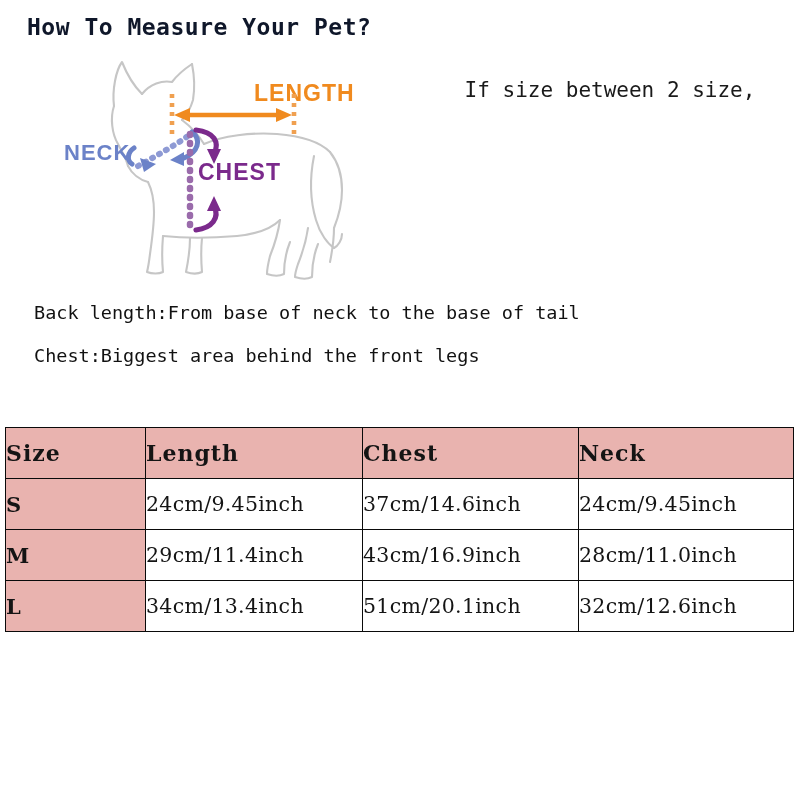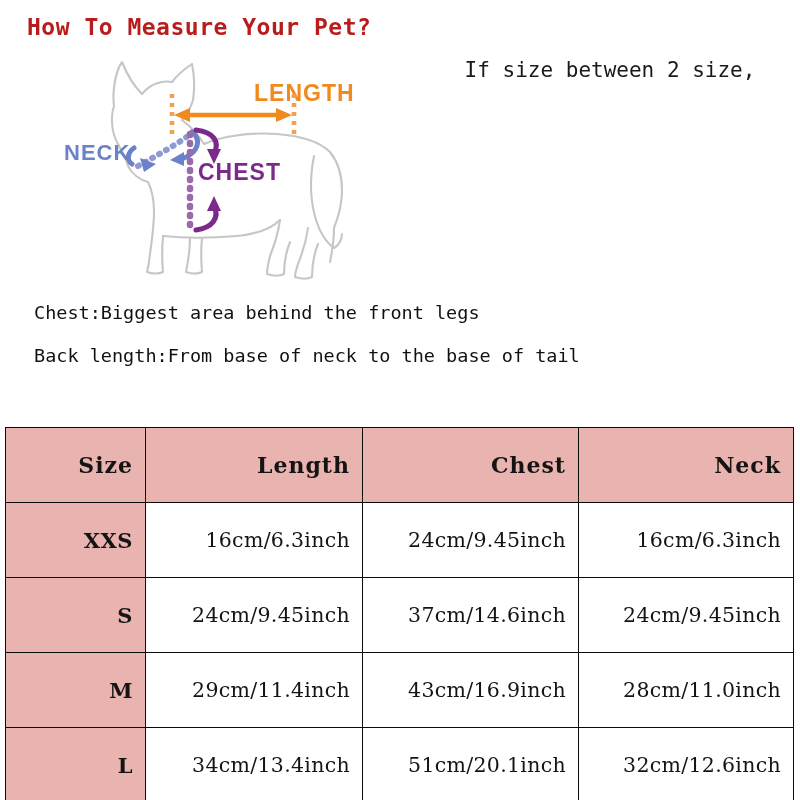--- a/index.html
+++ b/index.html
@@ -16,40 +16,40 @@
   }
 
   
   .title {
     position: absolute;
     left: 27px;
     top: 14px;
     font-family: "DejaVu Sans Mono", monospace;
     font-size: 23px;
     font-weight: 700;
-    color: #b91c1c;
+    color: #0f172a;
     letter-spacing: 0.5px;
     white-space: nowrap;
   }
 
   
   .diagram {
     position: absolute;
     left: 62px;
     top: 48px;
     width: 345px;
     height: 235px;
   }
   .diagram svg { display: block; }
 
   
   .note {
     position: absolute;
     left: 430px;
-    top: 48px;
+    top: 68px;
     width: 360px;
     font-family: "DejaVu Sans Mono", monospace;
     font-size: 21px;
     color: #1a1a1a;
     line-height: 44px;
     text-align: center;
     letter-spacing: 0px;
   }
   .note div { white-space: nowrap; }
 
@@ -77,23 +77,23 @@
     font-family: "DejaVu Serif", serif;
   }
   .size-table col.c-size   { width: 140px; }
   .size-table col.c-length { width: 217px; }
   .size-table col.c-chest  { width: 216px; }
   .size-table col.c-neck   { width: 215px; }
 
   .size-table td, .size-table th {
     border: 1.6px solid #0a0a0a;
     height: 50px;
-    text-align: right;
+    text-align: left;
     vertical-align: middle;
-    padding: 12px;
+    padding: 0;
     color: #141414;
     background: #ffffff;
   }
   .size-table thead th {
     background: #e9b3af;
     font-size: 22px;
     font-weight: 700;
     letter-spacing: 1px;
   }
   .size-table tbody td.size-cell {
@@ -187,47 +187,41 @@
     <polygon points="152,116 145,101 159,101" fill="#7b2a8c"></polygon>
     <polygon points="152,148 145,163 159,163" fill="#7b2a8c"></polygon>
   </svg>
 </div>
 
 <div class="note">
   <div>If size between 2 size,</div>
 </div>
 
 <div class="desc">
+  <div>Back length:From base of neck to the base of tail</div>
   <div>Chest:Biggest area behind the front legs</div>
-  <div>Back length:From base of neck to the base of tail</div>
 </div>
 
 <table class="size-table">
   <colgroup>
     <col class="c-size">
       <col class="c-length">
       <col class="c-chest">
       <col class="c-neck">
   </colgroup>
   <thead>
     <tr>
       <th>Size</th>
       <th>Length</th>
       <th>Chest</th>
       <th>Neck</th>
     </tr>
   </thead>
   <tbody>
     <tr>
-      <td class="size-cell">XXS</td>
-      <td class="val">16cm/6.3inch</td>
-      <td class="val">24cm/9.45inch</td>
-      <td class="val">16cm/6.3inch</td>
-    </tr>
-    <tr>
       <td class="size-cell">S</td>
       <td class="val">24cm/9.45inch</td>
       <td class="val">37cm/14.6inch</td>
       <td class="val">24cm/9.45inch</td>
     </tr>
     <tr>
       <td class="size-cell">M</td>
       <td class="val">29cm/11.4inch</td>
       <td class="val">43cm/16.9inch</td>
       <td class="val">28cm/11.0inch</td>

